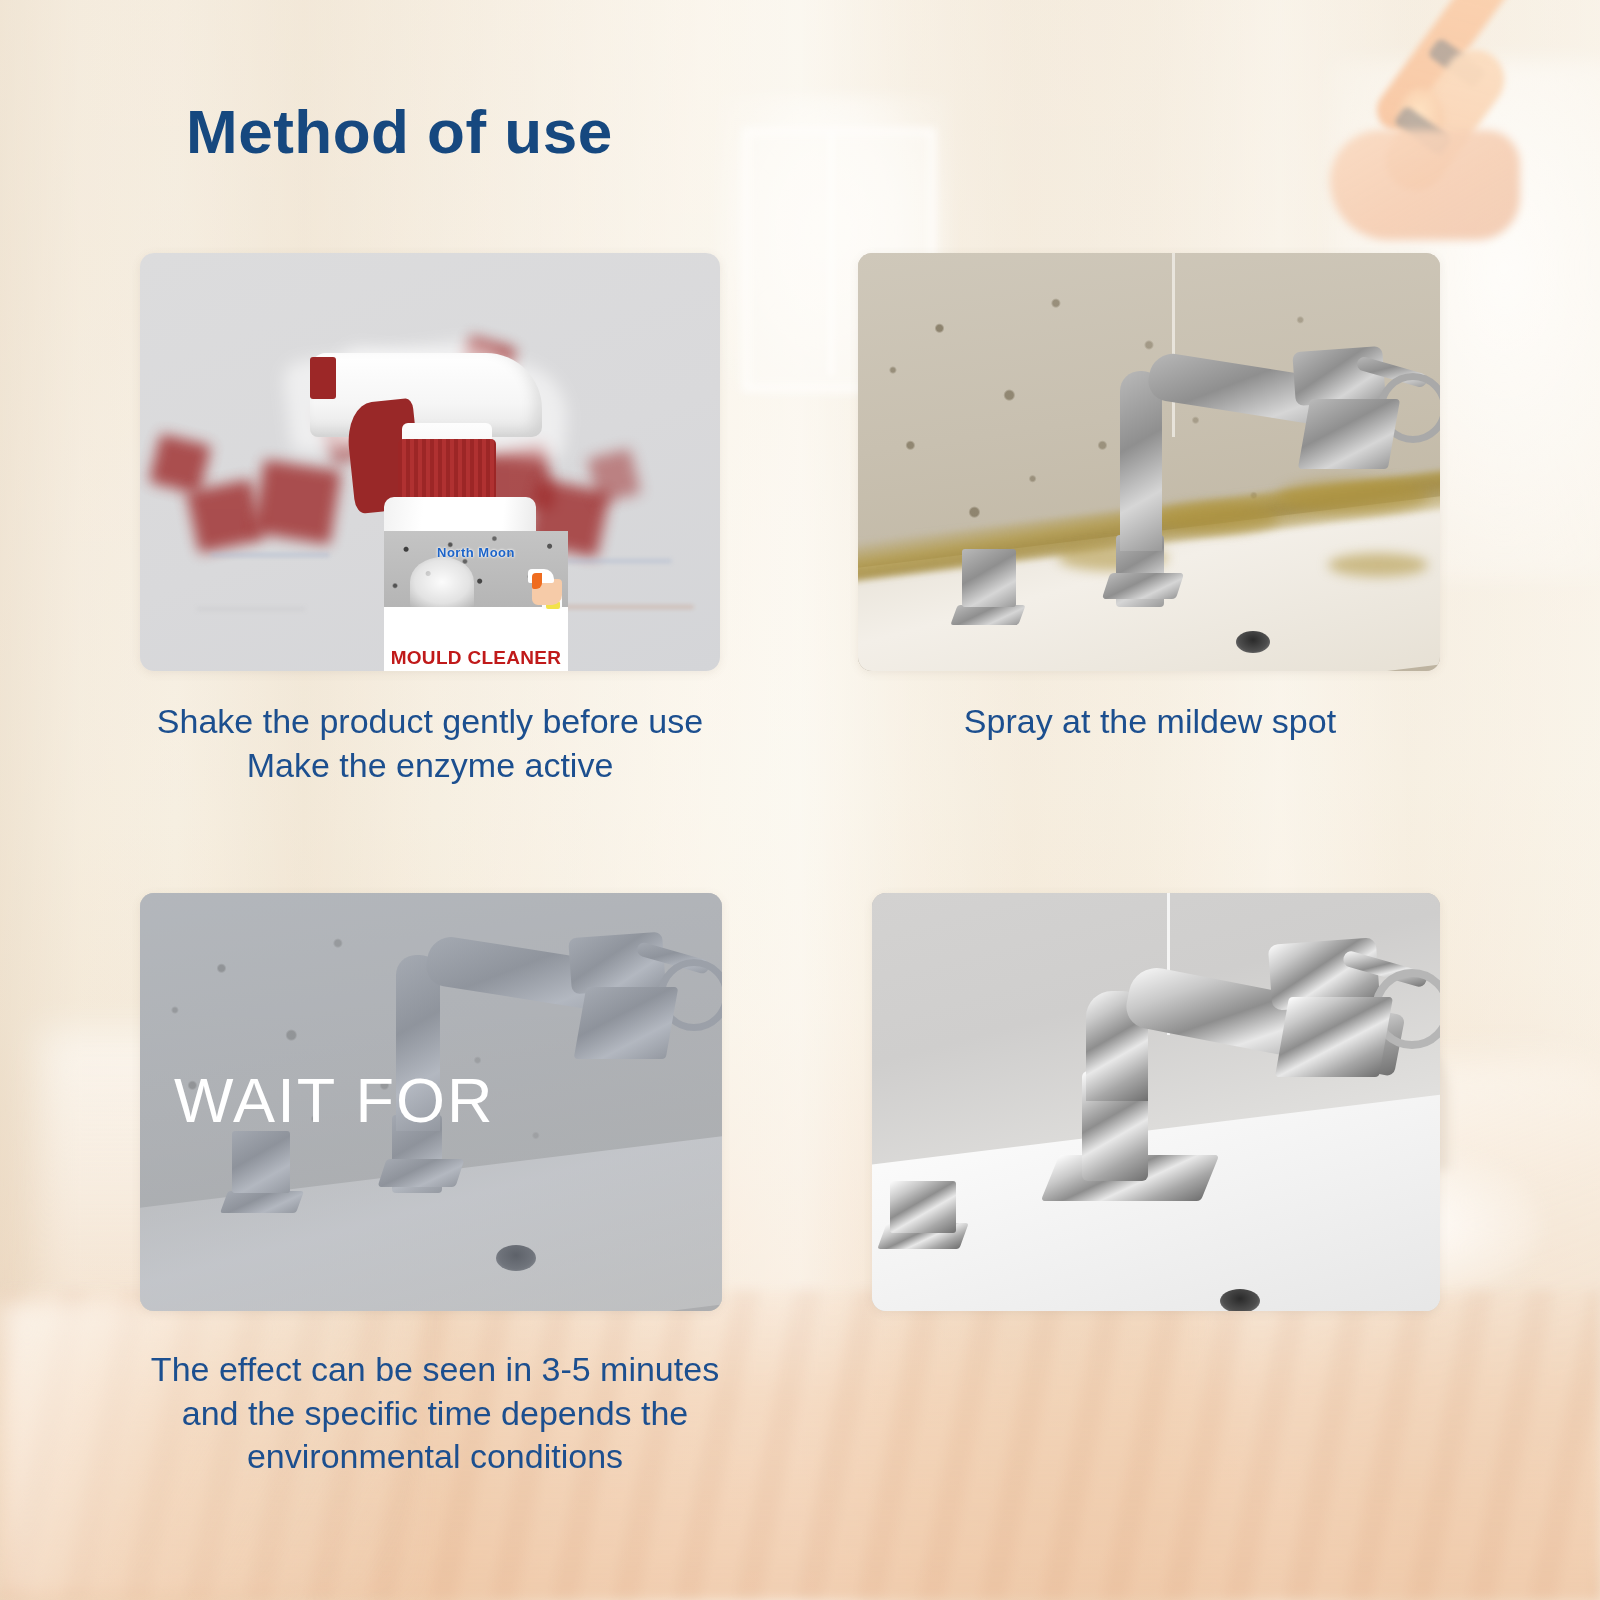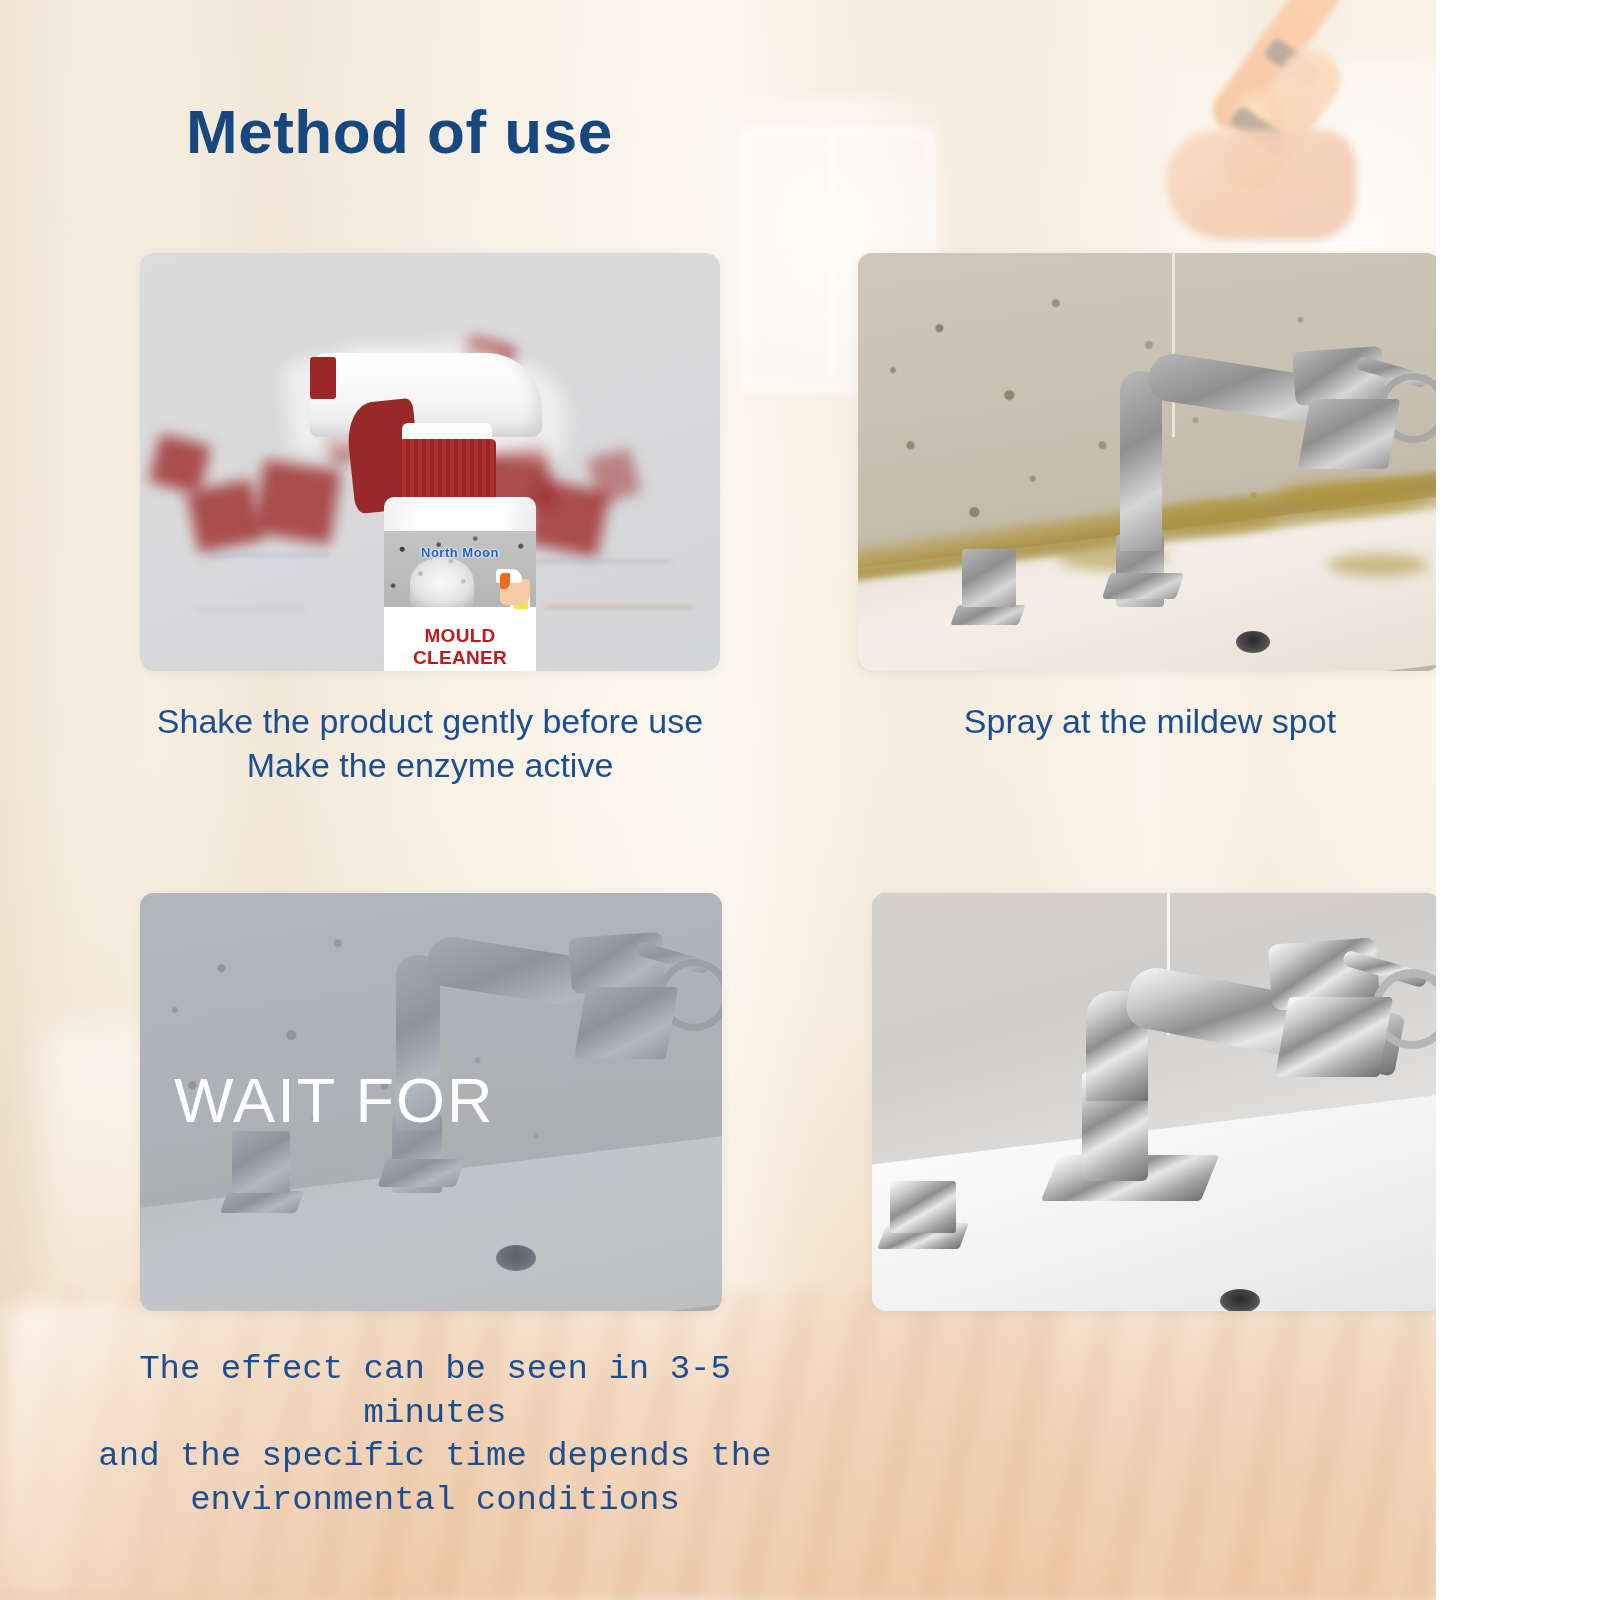--- a/index.html
+++ b/index.html
@@ -6,21 +6,21 @@
     margin: 0;
     padding: 0;
     width: 1600px;
     height: 1600px;
     overflow: hidden;
     font-family: "Liberation Sans", sans-serif;
   }
 
   #poster {
     position: relative;
-    width: 1436px;
+    width: 1600px;
     height: 1600px;
     background: #14b8a6;
     overflow: hidden;
   }
 
   
   .bg-layer { position: absolute; inset: 0; }
 
   .bg-base {
     background:
@@ -330,20 +330,21 @@
     width: 152px; height: 180px;
     background: linear-gradient(95deg,#f2f2f2 0%, #ffffff 24%, #ffffff 72%, #e3e3e3 100%);
     border-radius: 10px 10px 0 0;
   }
   .bottle-label {
     position: absolute;
     left: 104px; top: 278px;
     width: 152px; height: 146px;
     background: linear-gradient(180deg,#c9c9c9 0%, #bdbdbd 52%, #ffffff 52%, #ffffff 100%);
     overflow: hidden;
+    padding-left: 32px;
   }
   .label-speckle {
     position: absolute;
     left: 0; top: 0; width: 100%; height: 76px;
     background:
       radial-gradient(circle at 12% 24%, rgba(40,40,40,0.85) 0 2px, transparent 3px),
       radial-gradient(circle at 24% 56%, rgba(40,40,40,0.8) 0 2px, transparent 3px),
       radial-gradient(circle at 36% 18%, rgba(40,40,40,0.7) 0 1.5px, transparent 3px),
       radial-gradient(circle at 52% 66%, rgba(40,40,40,0.8) 0 2px, transparent 3px),
       radial-gradient(circle at 68% 30%, rgba(40,40,40,0.75) 0 2px, transparent 3px),
@@ -544,21 +545,21 @@
   .caption {
     position: absolute;
     color: #1c4f8f;
     font-size: 34px;
     line-height: 1.28;
     text-align: center;
     white-space: pre-line;
   }
   #caption-shake { left: 100px; top: 700px; width: 660px; }
   #caption-spray { left: 860px; top: 700px; width: 580px; }
-  #caption-wait  { left: 90px;  top: 1348px; width: 690px; font-family: Liberation Mono, monospace; }
+  #caption-wait  { left: 90px;  top: 1348px; width: 690px; }
   #caption-wipe  { left: 870px; top: 1348px; width: 580px; }
 </style>
 </head>
 <body>
 
 <div id="poster">
 
   <div class="bg-layer bg-base"></div>
   <div class="bg-layer bg-bands"></div>
   <div class="bg-window"></div>

